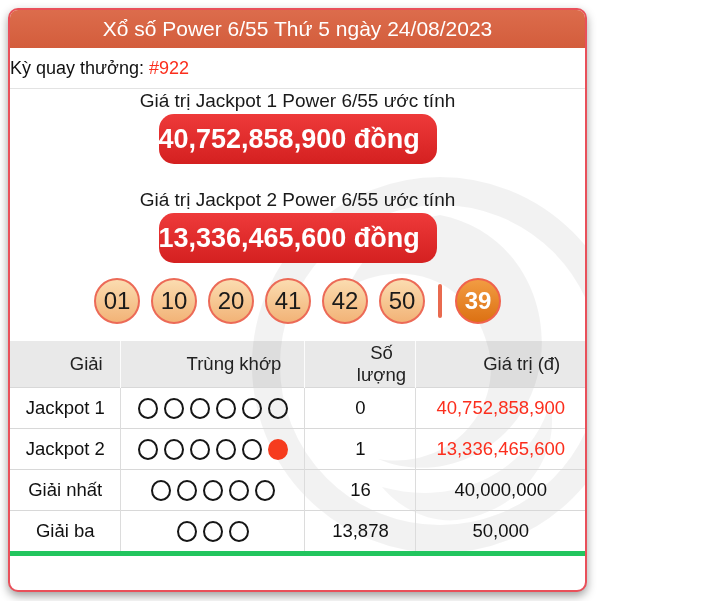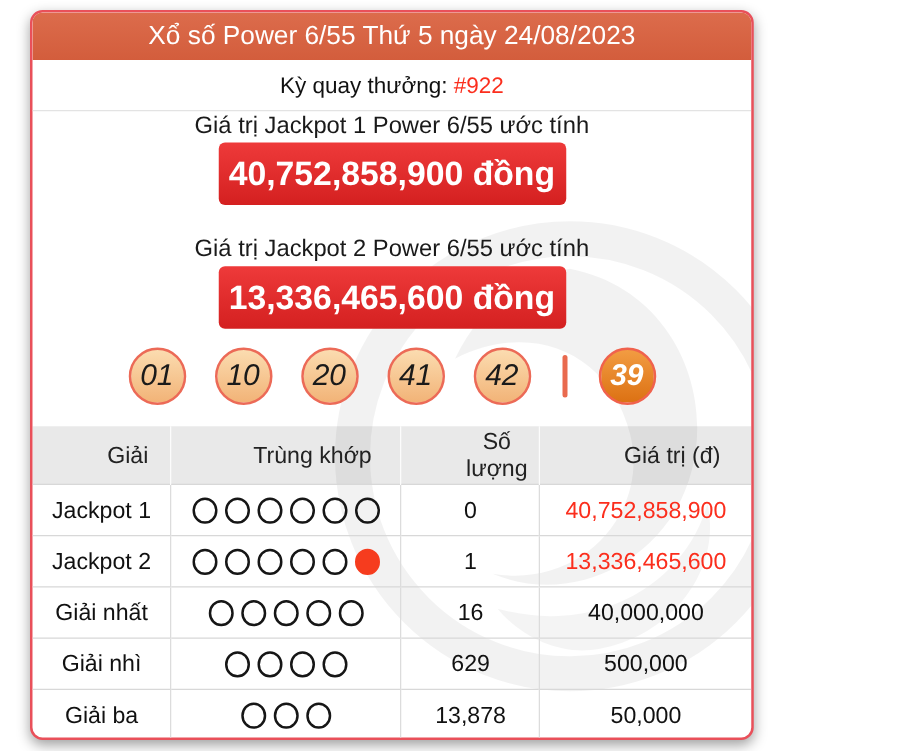--- a/index.html
+++ b/index.html
@@ -2,46 +2,46 @@
 <html style="--border: #e9505a; --header-top: #dc6c4c; --header-bottom: #d35d3c; --btn-red-top: #ee3a3a; --btn-red-bottom: #d42020; --red-text: #fb2e1d; --ball-border: #ec6a57; --ball-top: #fbdcb0; --ball-bottom: #f2b377; --sball-border: #f0624d; --sball-top: #f29c42; --sball-bottom: #dc7113; --divider: #e96a4f; --filled-circle: #f63c1e;"><head>
 <meta charset="utf-8">
 <style>
   html,body{margin:0;padding:0;}
   body{
     width:720px;height:601px;position:relative;background:#ffffff;
     font-family:"Liberation Sans","DejaVu Sans",sans-serif;
     -webkit-font-smoothing:antialiased;
   }
   .card{
-    position:absolute;left:24px;top:8px;width:579px;height:584px;
+    position:absolute;left:8px;top:8px;width:579px;height:584px;
     box-sizing:border-box;background:#ffffff;
     border:2px solid var(--border,#e9505a);
     border-radius:10px;
     box-shadow:0 4px 10px rgba(0,0,0,0.38);
     overflow:hidden;
   }
   .watermark{position:absolute;left:222px;top:147px;z-index:0;pointer-events:none;}
   .content{position:relative;z-index:1;}
   .hdr{
     height:38px;line-height:38px;text-align:center;color:#ffffff;font-size:21px;
     background:linear-gradient(180deg,var(--header-top,#dc6c4c),var(--header-bottom,#d35d3c));
   }
   .draw-row{
-    height:40px;line-height:40px;text-align:center;font-size:18px;color:#111111;
+    height:40px;line-height:40px;font-size:18px;color:#111111;
     border-bottom:1px solid #e3e3e3;background:transparent;
   }
   .red-text{color:var(--red-text,#fb2e1d);}
   .jp-label{height:23px;line-height:23px;text-align:center;font-size:19px;color:#1a1a1a;}
   .jp-label.second{margin-top:24px;}
   .jp-value{
-    width:278px;height:50px;margin:2px auto 0;border-radius:5px;
+    width:278px;height:50px;margin:2px auto 0;border-radius:15px;
     background:linear-gradient(180deg,var(--btn-red-top,#ee3a3a),var(--btn-red-bottom,#d42020));
-    color:#ffffff;font-weight:bold;font-size:27px;line-height:50px;text-align:center;
+    color:#ffffff;font-weight:bold;font-size:27px;line-height:50px;
   }
-  .balls{margin-top:14px;height:48px;display:flex;justify-content:center;align-items:center;gap:23px;font-style:italic;}
+  .balls{margin-top:14px;height:48px;display:flex;justify-content:center;align-items:center;gap:11px;}
   .ball{
     width:46px;height:46px;box-sizing:border-box;border-radius:50%;
     border:2px solid var(--ball-border,#ec6a57);
     background:linear-gradient(180deg,var(--ball-top,#fbdcb0),var(--ball-bottom,#f2b377));
     color:#1a1a1a;font-size:24px;font-weight:500;
     display:flex;align-items:center;justify-content:center;
   }
   .ball.special{
     border-color:var(--sball-border,#f0624d);
     background:linear-gradient(180deg,var(--sball-top,#f29c42),var(--sball-bottom,#dc7113));
@@ -95,20 +95,21 @@
 
     <div class="jp-label second">Giá trị Jackpot 2 Power 6/55 ước tính</div>
     <div class="jp-value">13,336,465,600 đồng</div>
 
     <div class="balls" id="balls">
         <div class="ball">01</div>
         <div class="ball">10</div>
         <div class="ball">20</div>
         <div class="ball">41</div>
         <div class="ball">42</div>
+        <div class="ball">50</div>
         <div class="ball-divider"></div>
         <div class="ball special">39</div>
       </div>
 
     <table class="results">
       <colgroup id="cols">
           <col style="width: 19.3%;">
           <col style="width: 32%;">
           <col style="width: 19.3%;">
           <col style="width: 29.4%;">
@@ -134,26 +135,20 @@
             <td>1</td>
             <td class="red-text">13,336,465,600</td>
           </tr>
           <tr>
             <td>Giải nhất</td>
             <td><span class="circle"></span><span class="circle"></span><span class="circle"></span><span class="circle"></span><span class="circle"></span></td>
             <td>16</td>
             <td>40,000,000</td>
           </tr>
           <tr>
-            <td>Giải nhì</td>
-            <td><span class="circle"></span><span class="circle"></span><span class="circle"></span><span class="circle"></span></td>
-            <td>629</td>
-            <td>500,000</td>
-          </tr>
-          <tr>
             <td>Giải ba</td>
             <td><span class="circle"></span><span class="circle"></span><span class="circle"></span></td>
             <td>13,878</td>
             <td>50,000</td>
           </tr>
         </tbody>
     </table>
   </div>
 </div>
 

